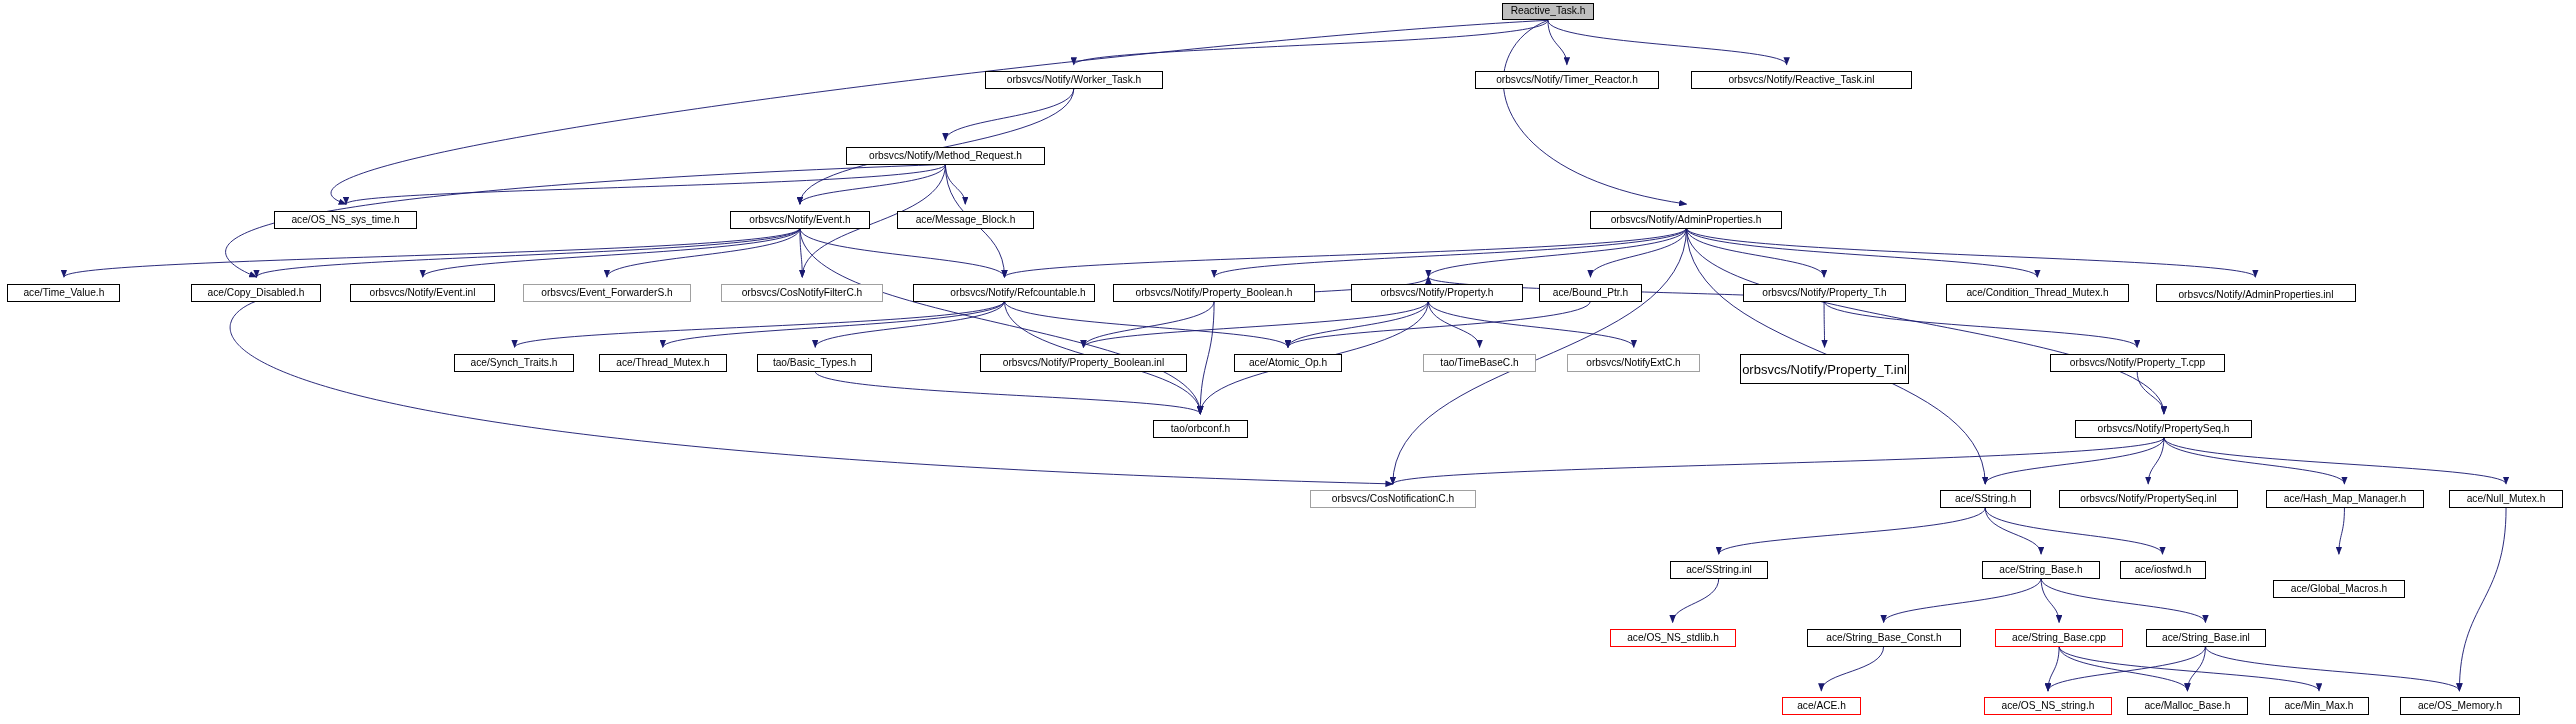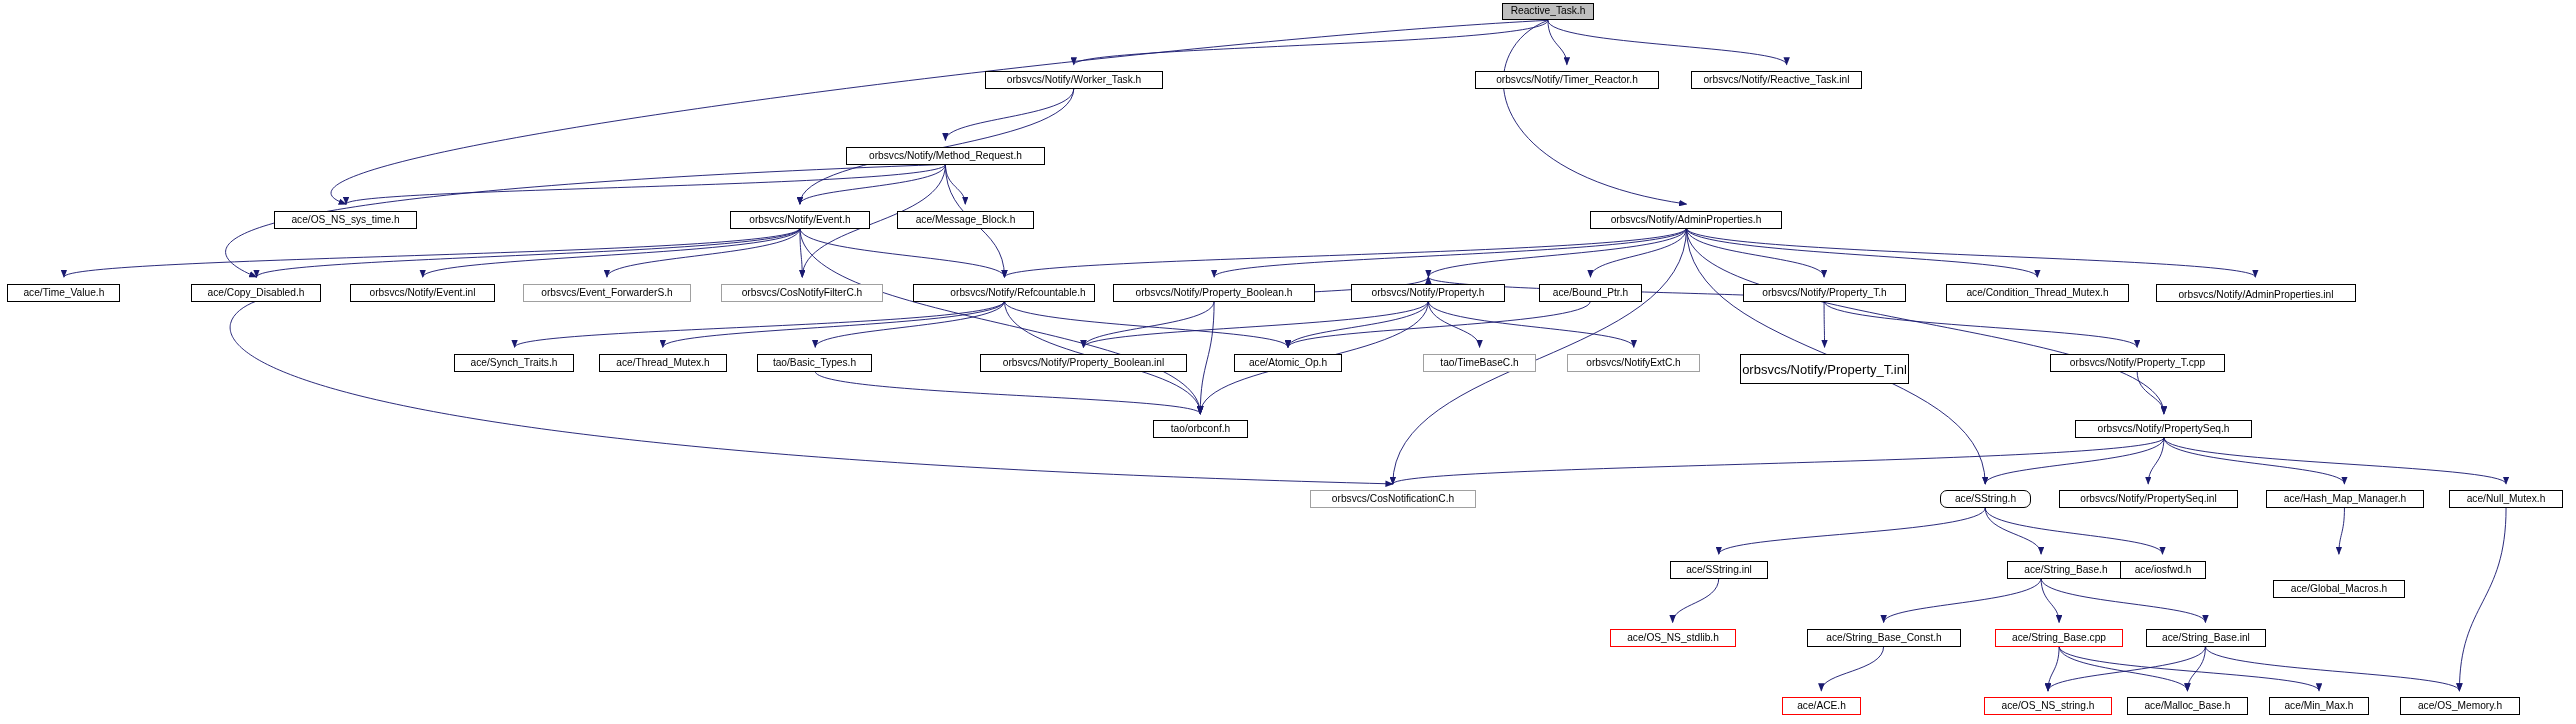--- a/index.html
+++ b/index.html
@@ -100,21 +100,21 @@
   <div id="node-layer">
       <div class="node root" style="left: 1502px; top: 2.8px; width: 92px; height: 17.5px; font-size: 10.2px;">
         <span>Reactive_Task.h</span>
       </div>
       <div class="node" style="left: 985px; top: 71px; width: 178px; height: 17.5px; font-size: 10.2px;">
         <span>orbsvcs/Notify/Worker_Task.h</span>
       </div>
       <div class="node" style="left: 1475px; top: 71px; width: 184px; height: 17.5px; font-size: 10.2px;">
         <span>orbsvcs/Notify/Timer_Reactor.h</span>
       </div>
-      <div class="node" style="left: 1691px; top: 71px; width: 171px; height: 17.5px; font-size: 10.2px;">
+      <div class="node" style="left: 1691px; top: 71px; width: 221px; height: 17.5px; font-size: 10.2px;">
         <span>orbsvcs/Notify/Reactive_Task.inl</span>
       </div>
       <div class="node" style="left: 846px; top: 147px; width: 199px; height: 17.5px; font-size: 10.2px;">
         <span>orbsvcs/Notify/Method_Request.h</span>
       </div>
       <div class="node" style="left: 274px; top: 211px; width: 143px; height: 17.5px; font-size: 10.2px;">
         <span>ace/OS_NS_sys_time.h</span>
       </div>
       <div class="node" style="left: 730px; top: 211px; width: 140px; height: 17.5px; font-size: 10.2px;">
         <span>orbsvcs/Notify/Event.h</span>
@@ -139,21 +139,21 @@
       </div>
       <div class="node ext" style="left: 721px; top: 284px; width: 162px; height: 17.5px; font-size: 10.2px;">
         <span>orbsvcs/CosNotifyFilterC.h</span>
       </div>
       <div class="node" style="left: 913px; top: 284px; width: 182px; height: 17.5px; font-size: 10.2px; padding-left: 28px;">
         <span>orbsvcs/Notify/Refcountable.h</span>
       </div>
       <div class="node" style="left: 1113px; top: 284px; width: 202px; height: 17.5px; font-size: 10.2px;">
         <span>orbsvcs/Notify/Property_Boolean.h</span>
       </div>
-      <div class="node" style="left: 1351px; top: 284px; width: 154px; height: 17.5px; font-size: 10.2px;">
+      <div class="node" style="left: 1351px; top: 284px; width: 172px; height: 17.5px; font-size: 10.2px;">
         <span>orbsvcs/Notify/Property.h</span>
       </div>
       <div class="node" style="left: 1539px; top: 284px; width: 103px; height: 17.5px; font-size: 10.2px;">
         <span>ace/Bound_Ptr.h</span>
       </div>
       <div class="node" style="left: 1743px; top: 284px; width: 163px; height: 17.5px; font-size: 10.2px;">
         <span>orbsvcs/Notify/Property_T.h</span>
       </div>
       <div class="node" style="left: 1946px; top: 284px; width: 183px; height: 17.5px; font-size: 10.2px;">
         <span>ace/Condition_Thread_Mutex.h</span>
@@ -190,36 +190,36 @@
       </div>
       <div class="node" style="left: 1153px; top: 420px; width: 95px; height: 17.5px; font-size: 10.2px;">
         <span>tao/orbconf.h</span>
       </div>
       <div class="node" style="left: 2075px; top: 420px; width: 177px; height: 17.5px; font-size: 10.2px;">
         <span>orbsvcs/Notify/PropertySeq.h</span>
       </div>
       <div class="node ext" style="left: 1310px; top: 490px; width: 166px; height: 17.5px; font-size: 10.2px;">
         <span>orbsvcs/CosNotificationC.h</span>
       </div>
-      <div class="node" style="left: 1940px; top: 490px; width: 91px; height: 17.5px; font-size: 10.2px; border-radius: 7px;">
+      <div class="node" style="left: 1940px; top: 490px; width: 91px; height: 17.5px; font-size: 10.2px;">
         <span>ace/SString.h</span>
       </div>
       <div class="node" style="left: 2059px; top: 490px; width: 179px; height: 17.5px; font-size: 10.2px;">
         <span>orbsvcs/Notify/PropertySeq.inl</span>
       </div>
       <div class="node" style="left: 2266px; top: 490px; width: 158px; height: 17.5px; font-size: 10.2px;">
         <span>ace/Hash_Map_Manager.h</span>
       </div>
       <div class="node" style="left: 2449px; top: 490px; width: 114px; height: 17.5px; font-size: 10.2px;">
         <span>ace/Null_Mutex.h</span>
       </div>
       <div class="node" style="left: 1670px; top: 561px; width: 98px; height: 17.5px; font-size: 10.2px;">
         <span>ace/SString.inl</span>
       </div>
-      <div class="node" style="left: 1982px; top: 561px; width: 118px; height: 17.5px; font-size: 10.2px; margin-left: 25px;">
+      <div class="node" style="left: 1982px; top: 561px; width: 118px; height: 17.5px; font-size: 10.2px;">
         <span>ace/String_Base.h</span>
       </div>
       <div class="node" style="left: 2120px; top: 561px; width: 86px; height: 17.5px; font-size: 10.2px;">
         <span>ace/iosfwd.h</span>
       </div>
       <div class="node" style="left: 2273px; top: 561px; width: 132px; height: 17.5px; font-size: 10.2px; margin-top: 19px;">
         <span>ace/Global_Macros.h</span>
       </div>
       <div class="node red" style="left: 1610px; top: 629px; width: 126px; height: 17.5px; font-size: 10.2px;">
         <span>ace/OS_NS_stdlib.h</span>

